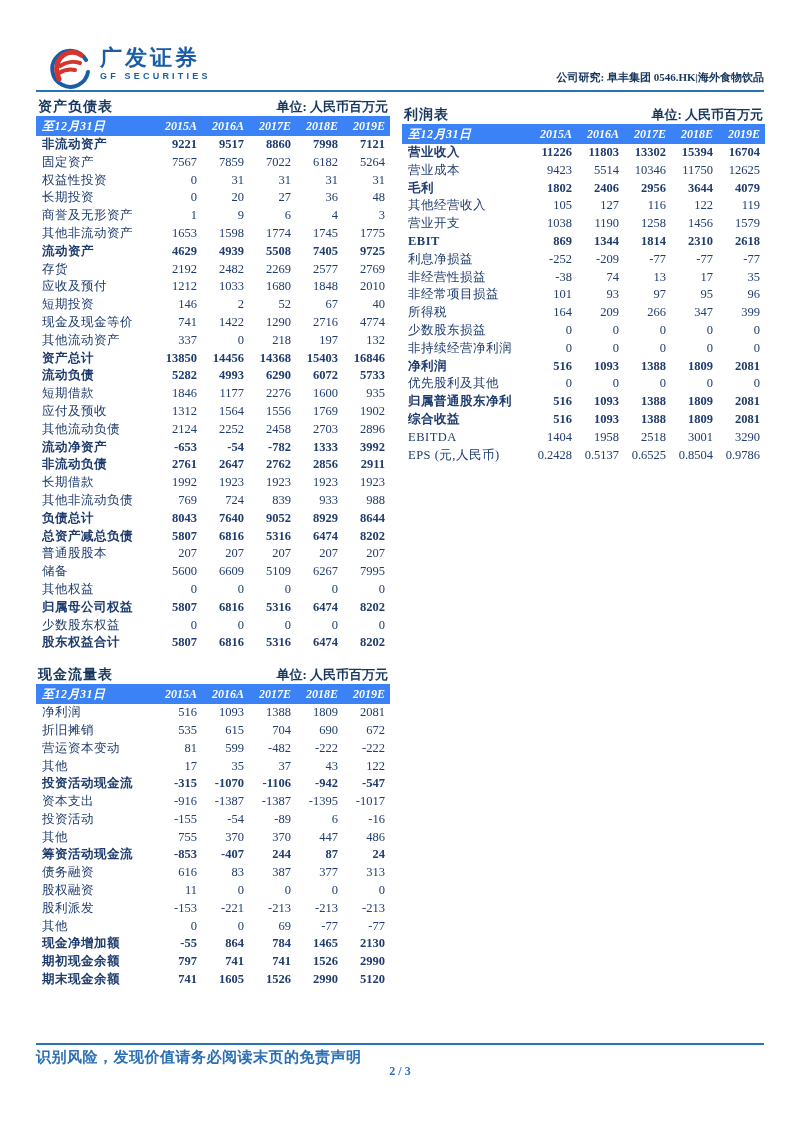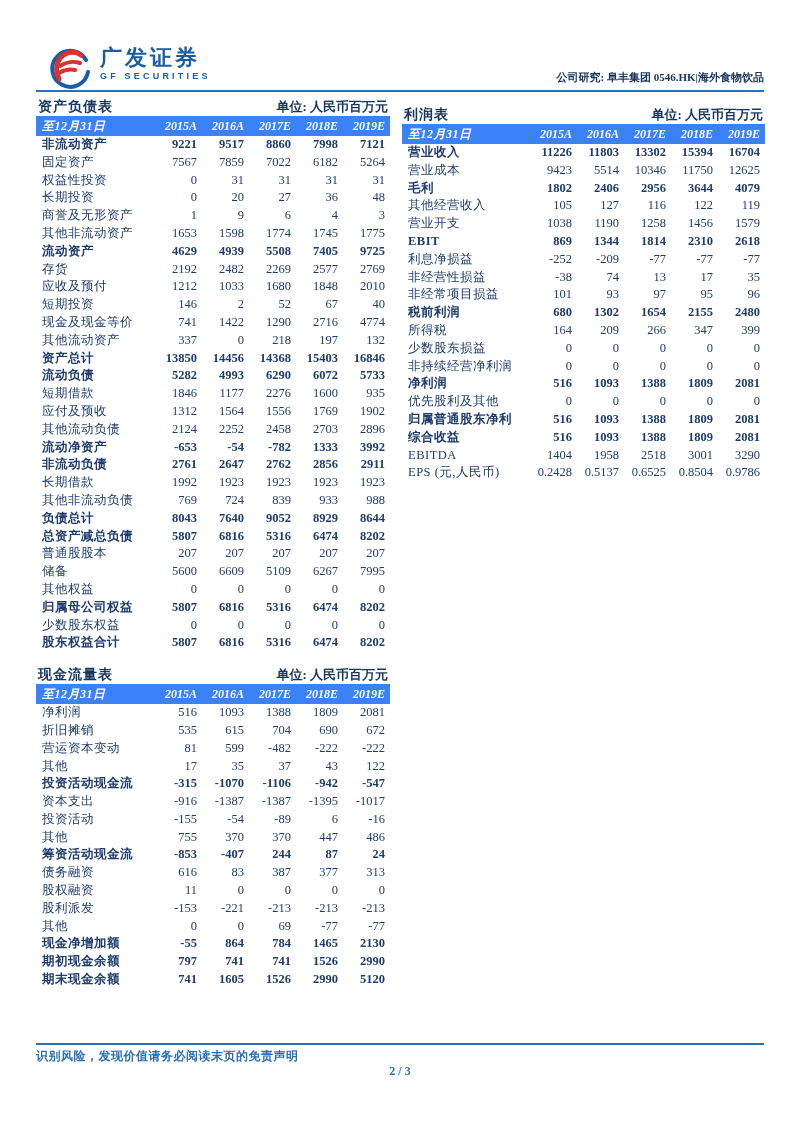--- a/index.html
+++ b/index.html
@@ -31,21 +31,21 @@
   }
   .tbl-head .lbl { flex:1; text-align:left; letter-spacing:0.5px; }
   .tbl-body { }
   .tbl-row { display:flex; height:17.8px; line-height:17.8px; font-size:12.5px; padding:0 5px 0 6px; }
   .tbl-row.bold { font-weight:bold; }
   .lbl { flex:1; text-align:left; overflow:hidden; white-space:nowrap; letter-spacing:0.5px; }
   .val { width:47px; text-align:right; white-space:nowrap; }
   .cf-block { margin-top:14px; }
   
   .footer-rule { position:absolute; left:36px; right:36px; top:1043px; height:2px; background:#2A72B8; }
-  .footer-text { position:absolute; left:36px; top:1048px; font-size:12px; color:#2A6FB5; font-weight:bold; letter-spacing:0.5px; }
+  .footer-text { position:absolute; left:36px; top:1048px; font-size:15px; color:#2A6FB5; font-weight:bold; letter-spacing:0.5px; }
   .page-num { position:absolute; left:0; right:0; top:1064px; text-align:center; font-size:12px; font-weight:bold; color:#2A6FB5; }
 </style>
 </head>
 <body>
 
 <div class="page">
 
   <div class="logo">
     <span>
       <svg width="44" height="44" viewBox="0 0 44 44">
@@ -547,28 +547,20 @@
             <span class="val">35</span>
           </div>
           <div class="tbl-row">
             <span class="lbl">非经常项目损益</span>
             <span class="val">101</span>
             <span class="val">93</span>
             <span class="val">97</span>
             <span class="val">95</span>
             <span class="val">96</span>
           </div>
-          <div class="tbl-row bold">
-            <span class="lbl">税前利润</span>
-            <span class="val">680</span>
-            <span class="val">1302</span>
-            <span class="val">1654</span>
-            <span class="val">2155</span>
-            <span class="val">2480</span>
-          </div>
           <div class="tbl-row">
             <span class="lbl">所得税</span>
             <span class="val">164</span>
             <span class="val">209</span>
             <span class="val">266</span>
             <span class="val">347</span>
             <span class="val">399</span>
           </div>
           <div class="tbl-row">
             <span class="lbl">少数股东损益</span>

